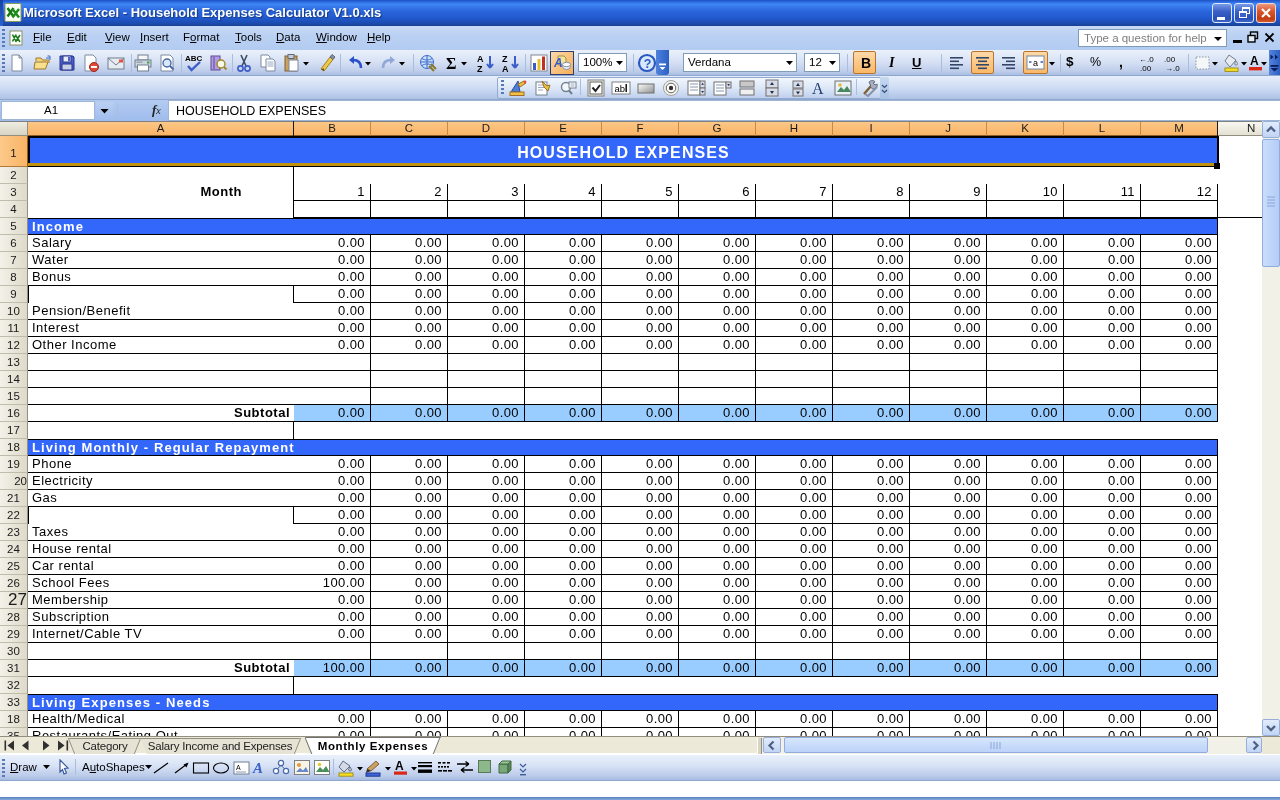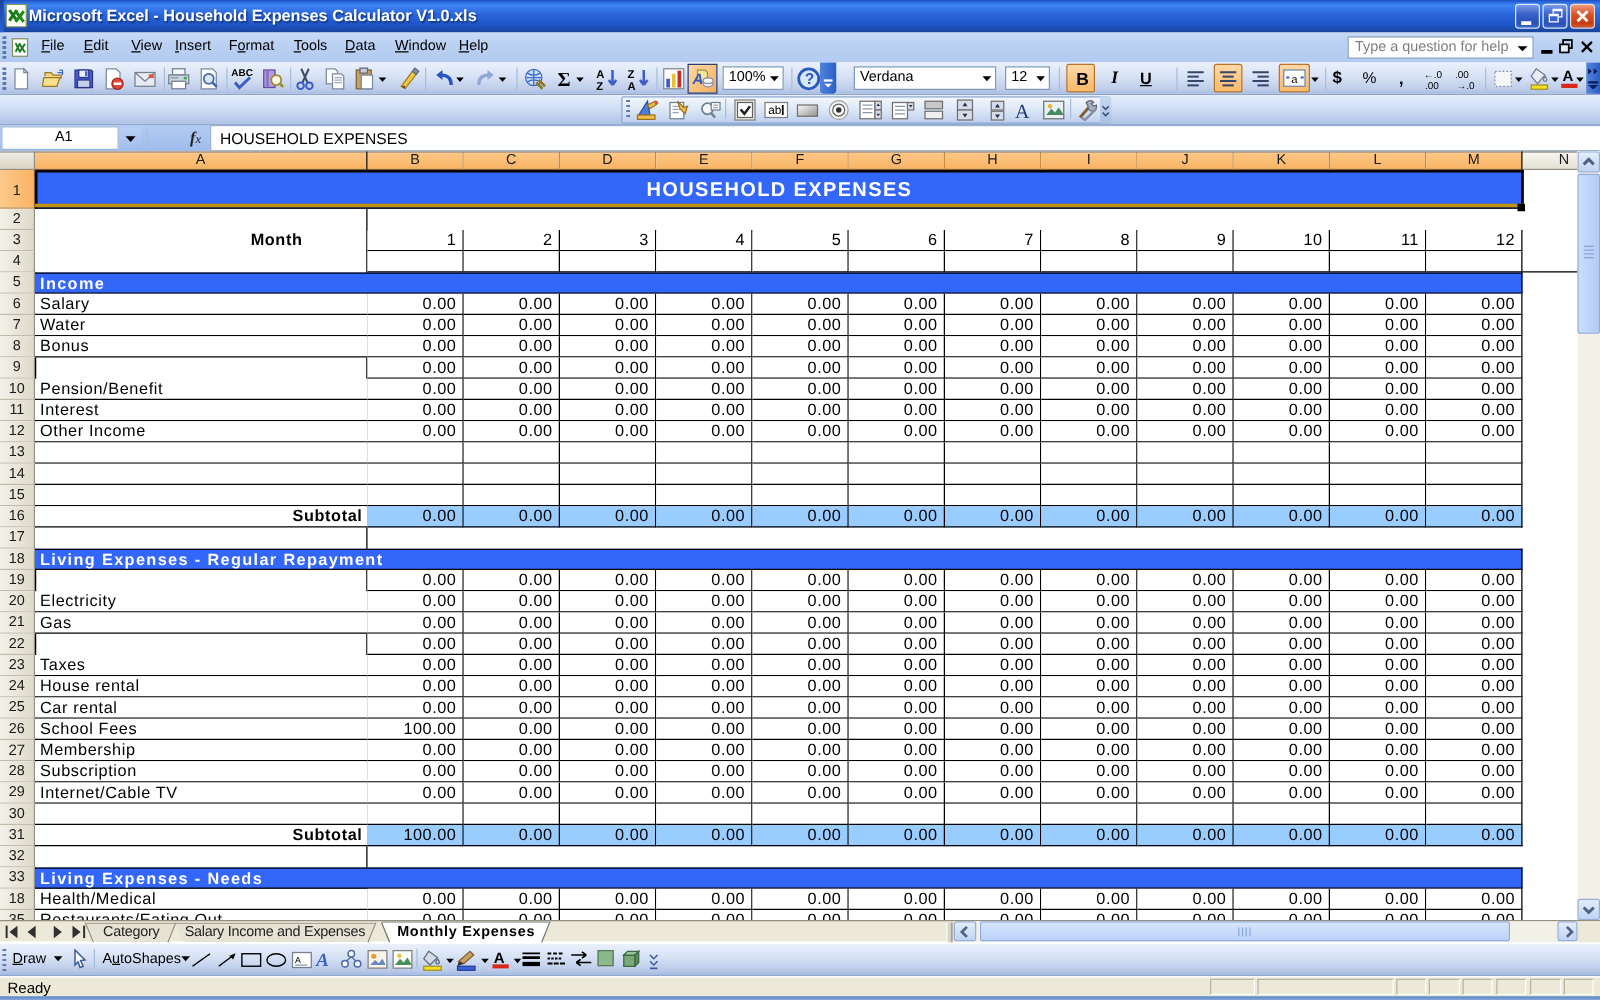--- a/index.html
+++ b/index.html
@@ -442,28 +442,28 @@
       <div class="ab" style="left:0;top:182px;width:28px;height:17px;background:linear-gradient(90deg,#F3F1E8,#DEDACA);border-right:1px solid #928F81;border-bottom:1px solid #C0BCAC;font-size:11.5px;color:#1a1a1a;text-align:center;line-height:16px">10</div>
       <div class="ab" style="left:0;top:199px;width:28px;height:17px;background:linear-gradient(90deg,#F3F1E8,#DEDACA);border-right:1px solid #928F81;border-bottom:1px solid #C0BCAC;font-size:11.5px;color:#1a1a1a;text-align:center;line-height:16px">11</div>
       <div class="ab" style="left:0;top:216px;width:28px;height:17px;background:linear-gradient(90deg,#F3F1E8,#DEDACA);border-right:1px solid #928F81;border-bottom:1px solid #C0BCAC;font-size:11.5px;color:#1a1a1a;text-align:center;line-height:16px">12</div>
       <div class="ab" style="left:0;top:233px;width:28px;height:17px;background:linear-gradient(90deg,#F3F1E8,#DEDACA);border-right:1px solid #928F81;border-bottom:1px solid #C0BCAC;font-size:11.5px;color:#1a1a1a;text-align:center;line-height:16px">13</div>
       <div class="ab" style="left:0;top:250px;width:28px;height:17px;background:linear-gradient(90deg,#F3F1E8,#DEDACA);border-right:1px solid #928F81;border-bottom:1px solid #C0BCAC;font-size:11.5px;color:#1a1a1a;text-align:center;line-height:16px">14</div>
       <div class="ab" style="left:0;top:267px;width:28px;height:17px;background:linear-gradient(90deg,#F3F1E8,#DEDACA);border-right:1px solid #928F81;border-bottom:1px solid #C0BCAC;font-size:11.5px;color:#1a1a1a;text-align:center;line-height:16px">15</div>
       <div class="ab" style="left:0;top:284px;width:28px;height:17px;background:linear-gradient(90deg,#F3F1E8,#DEDACA);border-right:1px solid #928F81;border-bottom:1px solid #C0BCAC;font-size:11.5px;color:#1a1a1a;text-align:center;line-height:16px">16</div>
       <div class="ab" style="left:0;top:301px;width:28px;height:17px;background:linear-gradient(90deg,#F3F1E8,#DEDACA);border-right:1px solid #928F81;border-bottom:1px solid #C0BCAC;font-size:11.5px;color:#1a1a1a;text-align:center;line-height:16px">17</div>
       <div class="ab" style="left:0;top:318px;width:28px;height:17px;background:linear-gradient(90deg,#F3F1E8,#DEDACA);border-right:1px solid #928F81;border-bottom:1px solid #C0BCAC;font-size:11.5px;color:#1a1a1a;text-align:center;line-height:16px">18</div>
       <div class="ab" style="left:0;top:335px;width:28px;height:17px;background:linear-gradient(90deg,#F3F1E8,#DEDACA);border-right:1px solid #928F81;border-bottom:1px solid #C0BCAC;font-size:11.5px;color:#1a1a1a;text-align:center;line-height:16px">19</div>
-      <div class="ab" style="left:0;top:352px;width:28px;height:17px;background:linear-gradient(90deg,#F3F1E8,#DEDACA);border-right:1px solid #928F81;border-bottom:1px solid #C0BCAC;font-size:11.5px;color:#1a1a1a;text-align:center;line-height:16px">20</div>
+      <div class="ab" style="left:0;top:352px;width:28px;height:17px;background:linear-gradient(90deg,#F3F1E8,#DEDACA);border-right:1px solid #928F81;border-bottom:1px solid #C0BCAC;font-size:11.5px;color:#1a1a1a;text-align:right;line-height:16px">20</div>
       <div class="ab" style="left:0;top:369px;width:28px;height:17px;background:linear-gradient(90deg,#F3F1E8,#DEDACA);border-right:1px solid #928F81;border-bottom:1px solid #C0BCAC;font-size:11.5px;color:#1a1a1a;text-align:center;line-height:16px">21</div>
       <div class="ab" style="left:0;top:386px;width:28px;height:17px;background:linear-gradient(90deg,#F3F1E8,#DEDACA);border-right:1px solid #928F81;border-bottom:1px solid #C0BCAC;font-size:11.5px;color:#1a1a1a;text-align:center;line-height:16px">22</div>
       <div class="ab" style="left:0;top:403px;width:28px;height:17px;background:linear-gradient(90deg,#F3F1E8,#DEDACA);border-right:1px solid #928F81;border-bottom:1px solid #C0BCAC;font-size:11.5px;color:#1a1a1a;text-align:center;line-height:16px">23</div>
       <div class="ab" style="left:0;top:420px;width:28px;height:17px;background:linear-gradient(90deg,#F3F1E8,#DEDACA);border-right:1px solid #928F81;border-bottom:1px solid #C0BCAC;font-size:11.5px;color:#1a1a1a;text-align:center;line-height:16px">24</div>
       <div class="ab" style="left:0;top:437px;width:28px;height:17px;background:linear-gradient(90deg,#F3F1E8,#DEDACA);border-right:1px solid #928F81;border-bottom:1px solid #C0BCAC;font-size:11.5px;color:#1a1a1a;text-align:center;line-height:16px">25</div>
       <div class="ab" style="left:0;top:454px;width:28px;height:17px;background:linear-gradient(90deg,#F3F1E8,#DEDACA);border-right:1px solid #928F81;border-bottom:1px solid #C0BCAC;font-size:11.5px;color:#1a1a1a;text-align:center;line-height:16px">26</div>
-      <div class="ab" style="left:0;top:471px;width:28px;height:17px;background:linear-gradient(90deg,#F3F1E8,#DEDACA);border-right:1px solid #928F81;border-bottom:1px solid #C0BCAC;font-size:12px;color:#1a1a1a;text-align:center;line-height:16px">27</div>
+      <div class="ab" style="left:0;top:471px;width:28px;height:17px;background:linear-gradient(90deg,#F3F1E8,#DEDACA);border-right:1px solid #928F81;border-bottom:1px solid #C0BCAC;font-size:17px;color:#1a1a1a;text-align:right;line-height:16px">27</div>
       <div class="ab" style="left:0;top:488px;width:28px;height:17px;background:linear-gradient(90deg,#F3F1E8,#DEDACA);border-right:1px solid #928F81;border-bottom:1px solid #C0BCAC;font-size:11.5px;color:#1a1a1a;text-align:center;line-height:16px">28</div>
       <div class="ab" style="left:0;top:505px;width:28px;height:17px;background:linear-gradient(90deg,#F3F1E8,#DEDACA);border-right:1px solid #928F81;border-bottom:1px solid #C0BCAC;font-size:11.5px;color:#1a1a1a;text-align:center;line-height:16px">29</div>
       <div class="ab" style="left:0;top:522px;width:28px;height:17px;background:linear-gradient(90deg,#F3F1E8,#DEDACA);border-right:1px solid #928F81;border-bottom:1px solid #C0BCAC;font-size:11.5px;color:#1a1a1a;text-align:center;line-height:16px">30</div>
       <div class="ab" style="left:0;top:539px;width:28px;height:17px;background:linear-gradient(90deg,#F3F1E8,#DEDACA);border-right:1px solid #928F81;border-bottom:1px solid #C0BCAC;font-size:11.5px;color:#1a1a1a;text-align:center;line-height:16px">31</div>
       <div class="ab" style="left:0;top:556px;width:28px;height:17px;background:linear-gradient(90deg,#F3F1E8,#DEDACA);border-right:1px solid #928F81;border-bottom:1px solid #C0BCAC;font-size:11.5px;color:#1a1a1a;text-align:center;line-height:16px">32</div>
       <div class="ab" style="left:0;top:573px;width:28px;height:17px;background:linear-gradient(90deg,#F3F1E8,#DEDACA);border-right:1px solid #928F81;border-bottom:1px solid #C0BCAC;font-size:11.5px;color:#1a1a1a;text-align:center;line-height:16px">33</div>
       <div class="ab" style="left:0;top:590px;width:28px;height:17px;background:linear-gradient(90deg,#F3F1E8,#DEDACA);border-right:1px solid #928F81;border-bottom:1px solid #C0BCAC;font-size:11.5px;color:#1a1a1a;text-align:center;line-height:16px">18</div>
       <div class="ab" style="left:0;top:607px;width:28px;height:17px;background:linear-gradient(90deg,#F3F1E8,#DEDACA);border-right:1px solid #928F81;border-bottom:1px solid #C0BCAC;font-size:11.5px;color:#1a1a1a;text-align:center;line-height:16px">35</div>
       <div class="ab" style="left:28px;top:15px;width:1191px;height:31px;background:#3366FB;border:2px solid #000;border-bottom:none">
 <div class="ab" style="left:0;top:6px;width:1187px;text-align:center;font-size:16px;font-weight:bold;color:#fff;letter-spacing:1.1px">HOUSEHOLD EXPENSES</div>
@@ -640,21 +640,22 @@
       <div class="ab" style="left:525px;top:284px;width:77px;height:17px;background:#99CCFF;border-right:1px solid #000;border-bottom:1px solid #000;font-size:13px;letter-spacing:0.4px;text-align:right;padding-right:5px;line-height:15px">0.00</div>
       <div class="ab" style="left:602px;top:284px;width:77px;height:17px;background:#99CCFF;border-right:1px solid #000;border-bottom:1px solid #000;font-size:13px;letter-spacing:0.4px;text-align:right;padding-right:5px;line-height:15px">0.00</div>
       <div class="ab" style="left:679px;top:284px;width:77px;height:17px;background:#99CCFF;border-right:1px solid #000;border-bottom:1px solid #000;font-size:13px;letter-spacing:0.4px;text-align:right;padding-right:5px;line-height:15px">0.00</div>
       <div class="ab" style="left:756px;top:284px;width:77px;height:17px;background:#99CCFF;border-right:1px solid #000;border-bottom:1px solid #000;font-size:13px;letter-spacing:0.4px;text-align:right;padding-right:5px;line-height:15px">0.00</div>
       <div class="ab" style="left:833px;top:284px;width:77px;height:17px;background:#99CCFF;border-right:1px solid #000;border-bottom:1px solid #000;font-size:13px;letter-spacing:0.4px;text-align:right;padding-right:5px;line-height:15px">0.00</div>
       <div class="ab" style="left:910px;top:284px;width:77px;height:17px;background:#99CCFF;border-right:1px solid #000;border-bottom:1px solid #000;font-size:13px;letter-spacing:0.4px;text-align:right;padding-right:5px;line-height:15px">0.00</div>
       <div class="ab" style="left:987px;top:284px;width:77px;height:17px;background:#99CCFF;border-right:1px solid #000;border-bottom:1px solid #000;font-size:13px;letter-spacing:0.4px;text-align:right;padding-right:5px;line-height:15px">0.00</div>
       <div class="ab" style="left:1064px;top:284px;width:77px;height:17px;background:#99CCFF;border-right:1px solid #000;border-bottom:1px solid #000;font-size:13px;letter-spacing:0.4px;text-align:right;padding-right:5px;line-height:15px">0.00</div>
       <div class="ab" style="left:1141px;top:284px;width:77px;height:17px;background:#99CCFF;border-right:1px solid #000;border-bottom:1px solid #000;font-size:13px;letter-spacing:0.4px;text-align:right;padding-right:5px;line-height:15px">0.00</div>
       <div class="ab" style="left:28px;top:318px;width:1px;height:238px;background:#000"></div>
-      <div class="ab" style="left:28px;top:318px;width:1190px;height:17px;background:#3366FB;border-top:1px solid #000;border-bottom:1px solid #000;border-right:1px solid #000;font-size:13px;font-weight:bold;color:#fff;padding-left:4px;line-height:15px;letter-spacing:1.1px">Living Expenses - Regular Repayment</div>
+      <div class="ab" style="left:28px;top:318px;width:1190px;height:17px;background:#3366FB;border-top:1px solid #000;border-bottom:1px solid #000;border-right:1px solid #000;font-size:13px;font-weight:bold;color:#fff;padding-left:4px;line-height:15px;letter-spacing:1.1px">Living Monthly - Regular Repayment</div>
+      <div class="ab" style="left:28px;top:335px;width:266px;height:17px;background:#fff;border-bottom:1px solid #000;font-size:13px;letter-spacing:0.5px;padding-left:4px;line-height:15px;white-space:nowrap;overflow:hidden">Phone</div>
       <div class="ab" style="left:294px;top:335px;width:77px;height:17px;background:#fff;border-right:1px solid #000;border-bottom:1px solid #000;font-size:13px;letter-spacing:0.4px;text-align:right;padding-right:5px;line-height:15px">0.00</div>
       <div class="ab" style="left:371px;top:335px;width:77px;height:17px;background:#fff;border-right:1px solid #000;border-bottom:1px solid #000;font-size:13px;letter-spacing:0.4px;text-align:right;padding-right:5px;line-height:15px">0.00</div>
       <div class="ab" style="left:448px;top:335px;width:77px;height:17px;background:#fff;border-right:1px solid #000;border-bottom:1px solid #000;font-size:13px;letter-spacing:0.4px;text-align:right;padding-right:5px;line-height:15px">0.00</div>
       <div class="ab" style="left:525px;top:335px;width:77px;height:17px;background:#fff;border-right:1px solid #000;border-bottom:1px solid #000;font-size:13px;letter-spacing:0.4px;text-align:right;padding-right:5px;line-height:15px">0.00</div>
       <div class="ab" style="left:602px;top:335px;width:77px;height:17px;background:#fff;border-right:1px solid #000;border-bottom:1px solid #000;font-size:13px;letter-spacing:0.4px;text-align:right;padding-right:5px;line-height:15px">0.00</div>
       <div class="ab" style="left:679px;top:335px;width:77px;height:17px;background:#fff;border-right:1px solid #000;border-bottom:1px solid #000;font-size:13px;letter-spacing:0.4px;text-align:right;padding-right:5px;line-height:15px">0.00</div>
       <div class="ab" style="left:756px;top:335px;width:77px;height:17px;background:#fff;border-right:1px solid #000;border-bottom:1px solid #000;font-size:13px;letter-spacing:0.4px;text-align:right;padding-right:5px;line-height:15px">0.00</div>
       <div class="ab" style="left:833px;top:335px;width:77px;height:17px;background:#fff;border-right:1px solid #000;border-bottom:1px solid #000;font-size:13px;letter-spacing:0.4px;text-align:right;padding-right:5px;line-height:15px">0.00</div>
       <div class="ab" style="left:910px;top:335px;width:77px;height:17px;background:#fff;border-right:1px solid #000;border-bottom:1px solid #000;font-size:13px;letter-spacing:0.4px;text-align:right;padding-right:5px;line-height:15px">0.00</div>
       <div class="ab" style="left:987px;top:335px;width:77px;height:17px;background:#fff;border-right:1px solid #000;border-bottom:1px solid #000;font-size:13px;letter-spacing:0.4px;text-align:right;padding-right:5px;line-height:15px">0.00</div>
@@ -1005,24 +1006,13 @@
     <div class="ab" style="left:478px;top:760px;width:13px;height:13px;background:#8CB88C;border:1px solid #587858"></div>
     <svg class="ab" style="left:496px;top:758px" width="19" height="19" viewBox="0 0 19 19">
       <path d="M3 6 L12 6 L12 15 L3 15 Z" fill="#78A878" stroke="#406840"></path>
       <path d="M3 6 L6 3 L15 3 L12 6 Z" fill="#98C898" stroke="#406840"></path>
       <path d="M12 6 L15 3 L15 12 L12 15 Z" fill="#588858" stroke="#406840"></path>
     </svg>
     <svg class="ab" style="left:518px;top:762px" width="10" height="18" viewBox="0 0 10 18">
       <path d="M2 2 l3 3 3 -3 M2 7 l3 3 3 -3" stroke="#3C5C9C" fill="none" stroke-width="1.2"></path>
       <rect x="2" y="12" width="6" height="1.4" fill="#3C5C9C"></rect>
     </svg>
-<div class="ab" style="left:0;top:781px;width:1280px;height:16px;background:#ECE9D8;border-top:1px solid #fff">
-      <div class="ab" style="left:6px;top:1px;font-size:12px;color:#000">Ready</div>
-      <div class="ab" style="left:968px;top:1px;width:36px;height:13px;border:1px solid #B8B4A4;border-bottom-color:#fff;border-right-color:#fff"></div>
-      <div class="ab" style="left:1006px;top:1px;width:109px;height:13px;border:1px solid #B8B4A4;border-bottom-color:#fff;border-right-color:#fff"></div>
-      <div class="ab" style="left:1117px;top:1px;width:24px;height:13px;border:1px solid #B8B4A4;border-bottom-color:#fff;border-right-color:#fff"></div>
-      <div class="ab" style="left:1143px;top:1px;width:25px;height:13px;border:1px solid #B8B4A4;border-bottom-color:#fff;border-right-color:#fff"></div>
-      <div class="ab" style="left:1170px;top:1px;width:24px;height:13px;border:1px solid #B8B4A4;border-bottom-color:#fff;border-right-color:#fff"></div>
-      <div class="ab" style="left:1197px;top:1px;width:24px;height:13px;border:1px solid #B8B4A4;border-bottom-color:#fff;border-right-color:#fff"></div>
-      <div class="ab" style="left:1224px;top:1px;width:25px;height:13px;border:1px solid #B8B4A4;border-bottom-color:#fff;border-right-color:#fff"></div>
-      <div class="ab" style="left:1251px;top:1px;width:24px;height:13px;border:1px solid #B8B4A4;border-bottom-color:#fff;border-right-color:#fff"></div>
-    </div>
     <div class="ab" style="left:0;top:797px;width:1280px;height:3px;background:linear-gradient(180deg,#5A82C0,#86A8DC)"></div>
 </div>
 </body></html>

